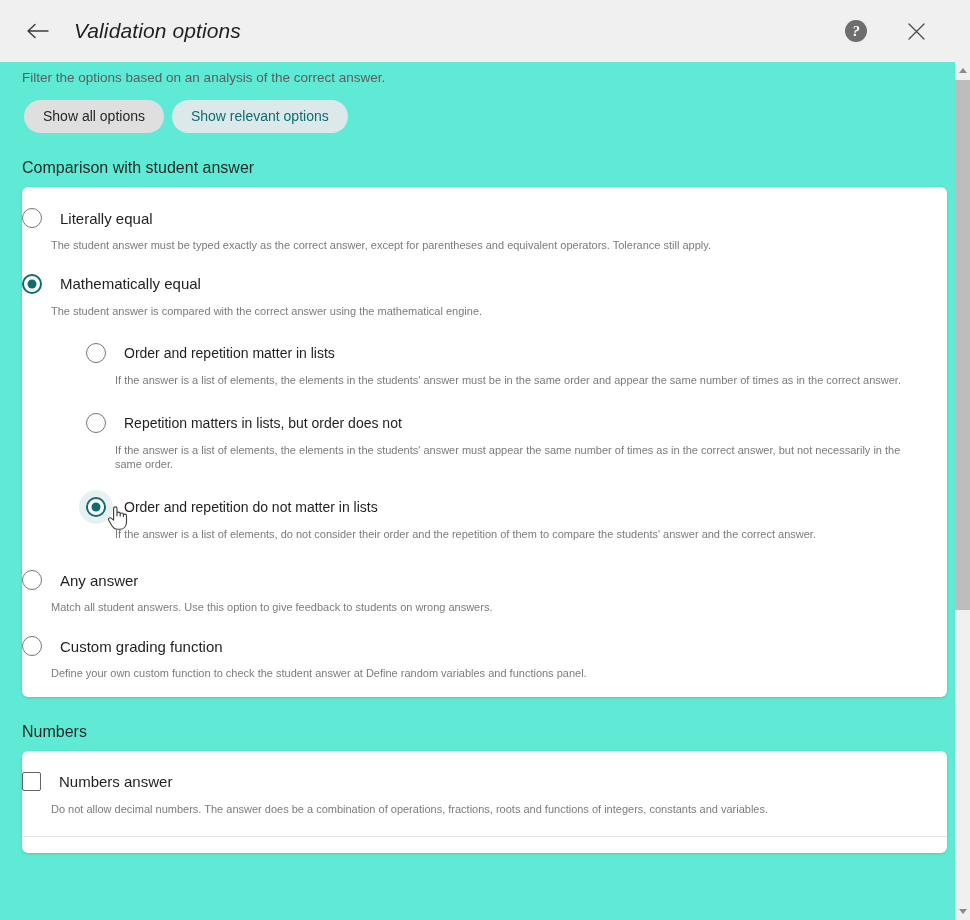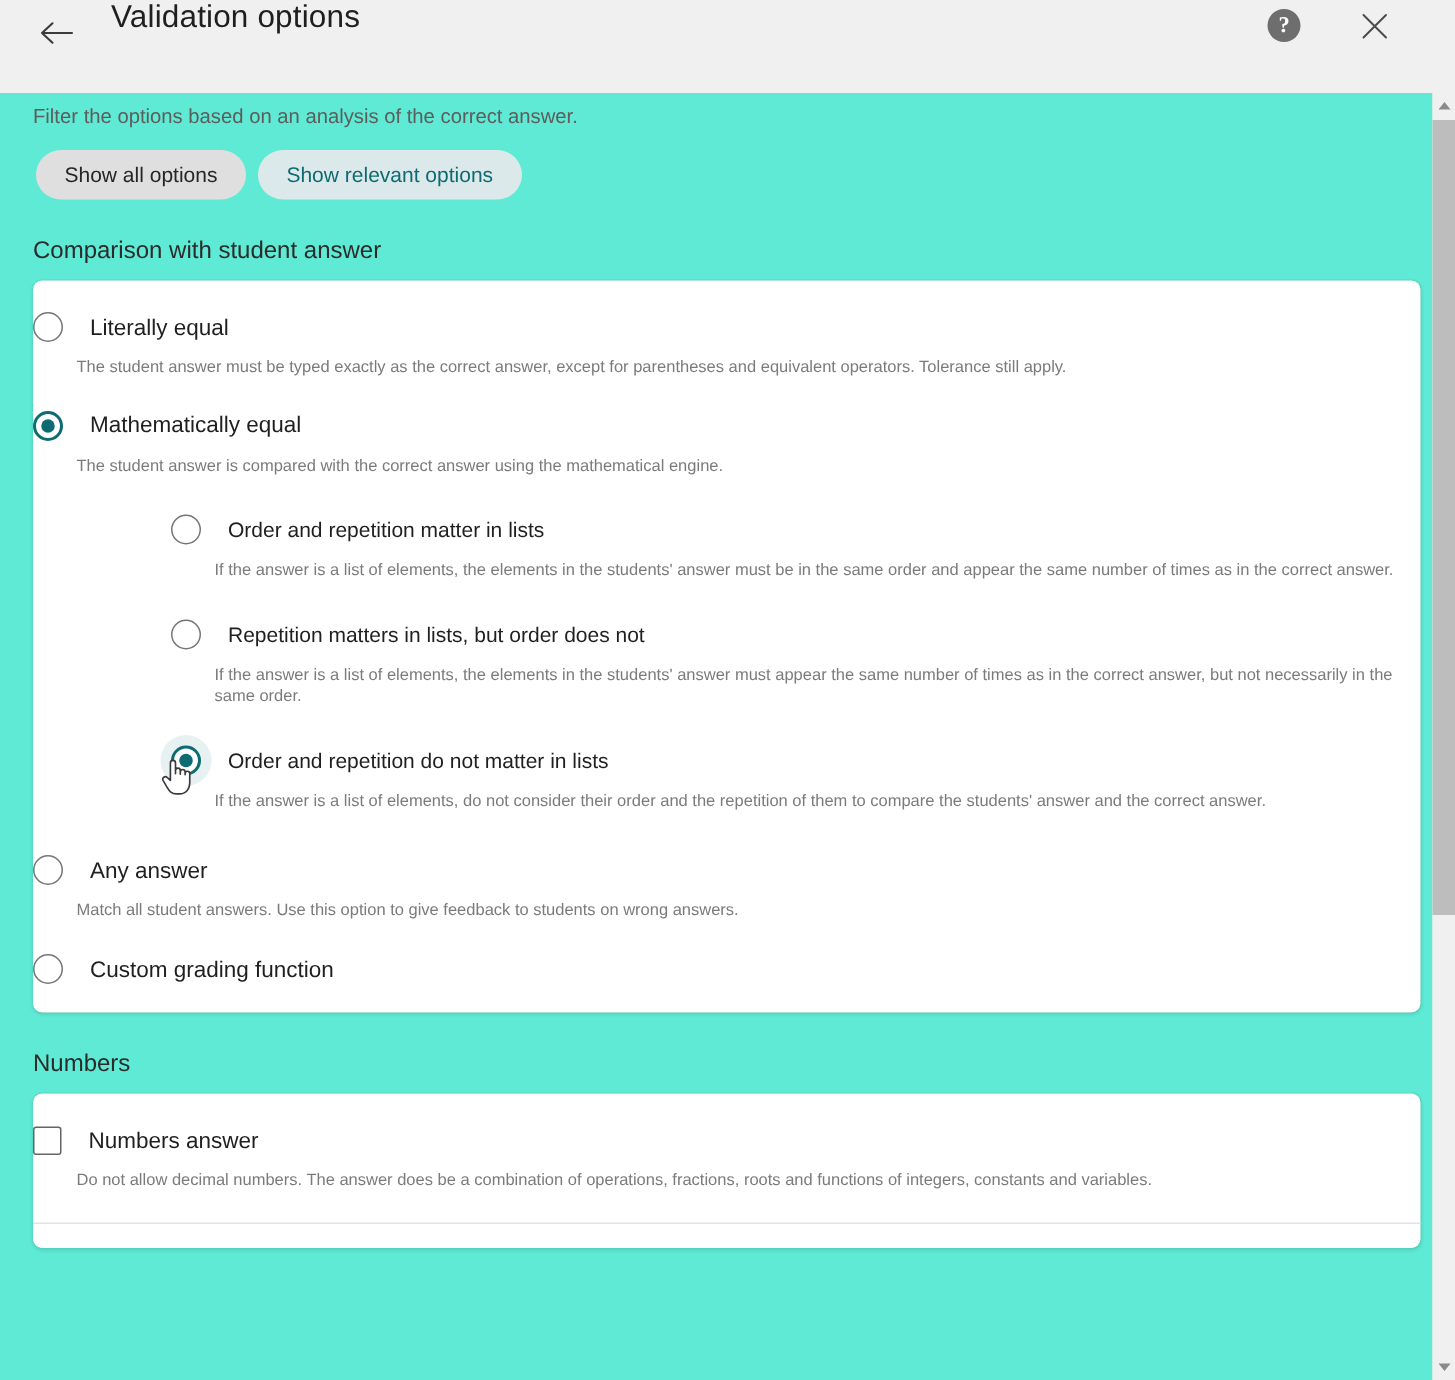--- a/index.html
+++ b/index.html
@@ -18,21 +18,22 @@
     background: #f0f0f0;
   }
 
   
   .header {
     position: absolute;
     top: 0; left: 0;
     width: 955px; height: 62px;
     background: #f0f0f0;
     display: flex;
-    align-items: flex-start;
+    align-items: center;
+    font-style: italic;
   }
   .back-btn {
     width: 44px; height: 44px;
     margin-left: 16px;
     display: flex; align-items: center; justify-content: center;
     cursor: pointer;
     border-radius: 4px;
     color: #3b3b3b;
   }
   .page-title {
@@ -122,21 +123,21 @@
     border-radius: 6px;
     box-shadow: 0 1px 3px rgba(0,0,0,0.13), 0 0 1px rgba(0,0,0,0.10);
     padding: 18px 0 16px 0;
     position: relative;
   }
 
   
   .opt {
     position: relative;
   }
-  .opt.nested { padding-left: 92px; }
+  .opt.nested { padding-left: 64px; }
 
   .opt-head {
     display: flex;
     align-items: center;
     min-height: 26px;
   }
   .opt-label {
     font-size: 15px;
     color: #1f1f1f;
     margin-left: 18px;
@@ -365,20 +366,21 @@
 
       <div class="spacer-18"></div>
 
       <div class="opt">
         <div class="opt-head">
           <div class="radio-wrap">
             <div class="radio"></div>
           </div>
           <div class="opt-label">Custom grading function</div>
         </div>
+        <div class="opt-desc">Define your own custom function to check the student answer at Define random variables and functions panel.</div>
       </div>
 
     </div>
 
     <div class="section-title">Numbers</div>
 
     <div class="card">
 
       <div class="opt">
         <div class="opt-head">

